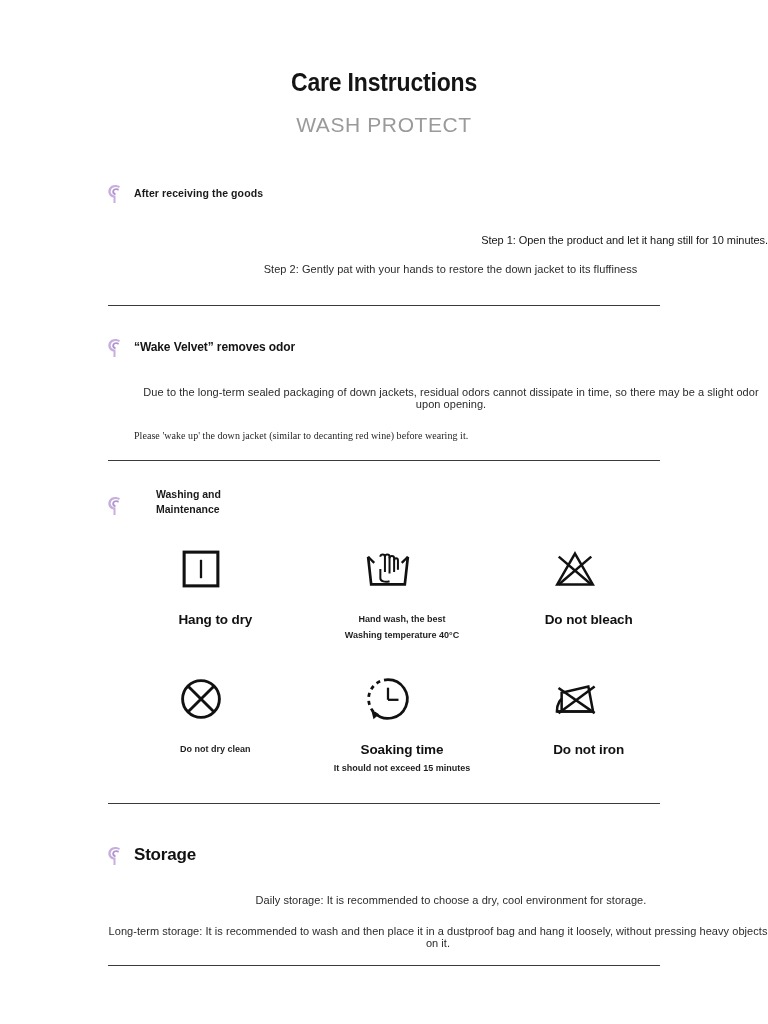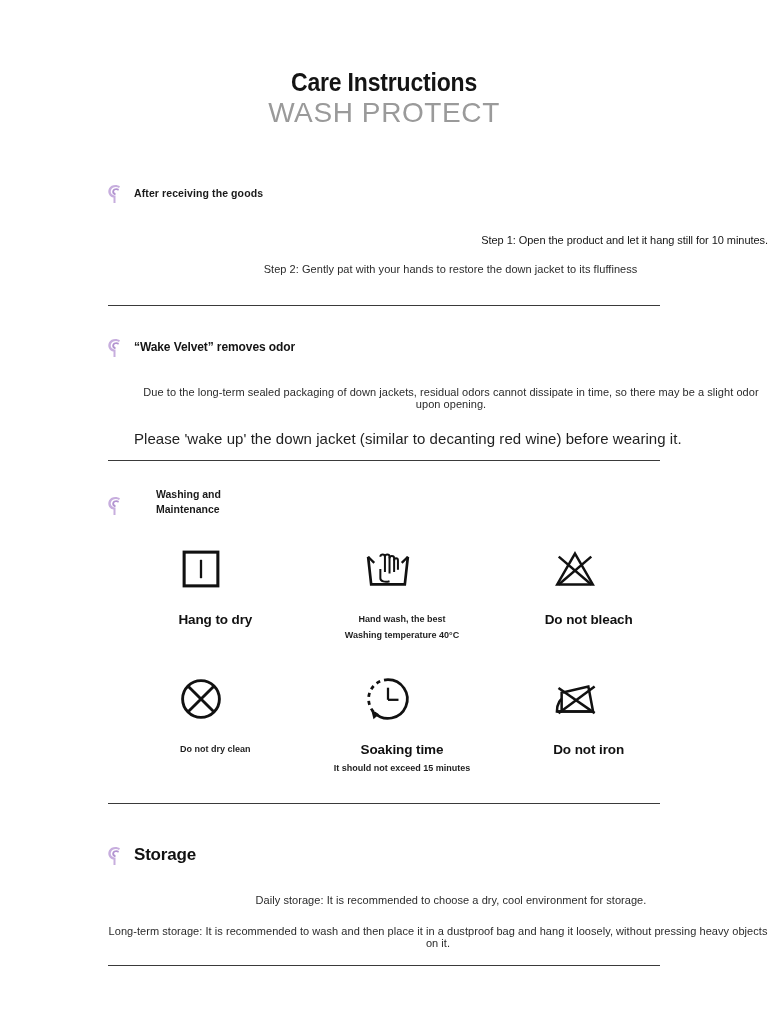--- a/index.html
+++ b/index.html
@@ -32,22 +32,22 @@
   }
   .doc-title {
     font-size: 25px;
     font-weight: 700;
     letter-spacing: -0.2px;
     color: #141414;
     font-family: "Liberation Sans", sans-serif;
     transform: scaleX(0.92);
   }
   .doc-subtitle {
-    margin-top: 0;
-    font-size: 28px;
+    margin-top: 16px;
+    font-size: 21px;
     font-weight: 400;
     color: #9a9a9a;
     letter-spacing: 0.6px;
   }
 
   
   .section {
     position: absolute;
     left: 0;
     width: 768px;
@@ -96,23 +96,24 @@
     padding-left: 22px;
   }
 
   .body-sm {
     font-size: 11px;
     color: #2b2b2b;
     letter-spacing: 0.05px;
     text-align: center;
   }
   .body-md {
-    font-size: 15px;
+    font-size: 10px;
     color: #1f1f1f;
     letter-spacing: 0.05px;
+    font-family: Liberation Serif, serif;
   }
   .body-lg {
     font-size: 11px;
     font-weight: 400;
     color: #141414;
     letter-spacing: -0.05px;
     text-align: right;
   }
 
   

